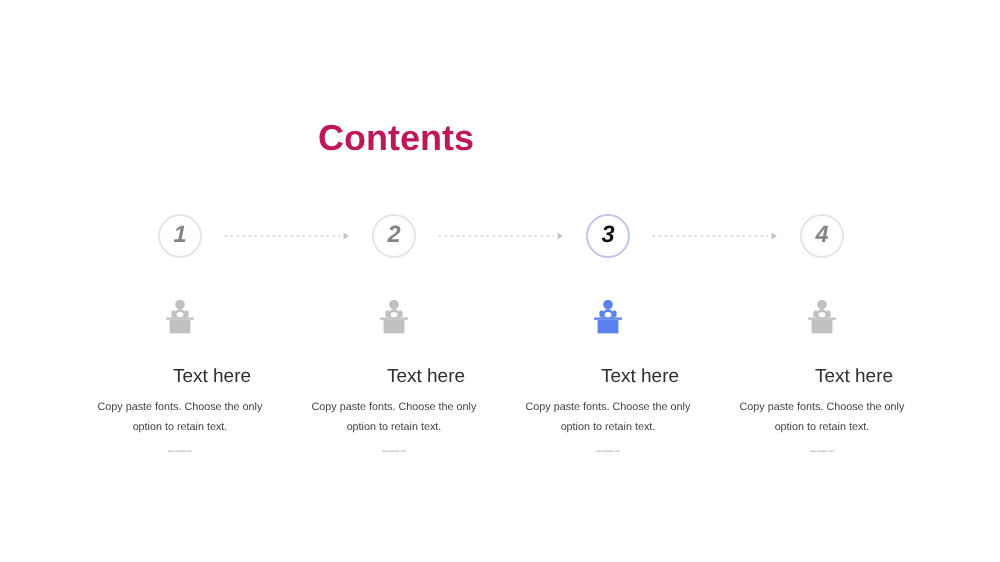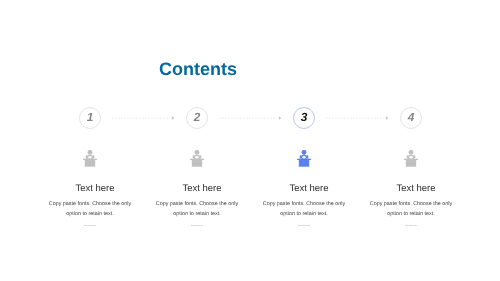--- a/index.html
+++ b/index.html
@@ -9,41 +9,41 @@
     font-family:"Liberation Sans", sans-serif;
     overflow:hidden;
     -webkit-font-smoothing:antialiased;
     text-rendering:geometricPrecision;
   }
   .slide { position:relative; width:500px; height:281px; background:#fff;
            transform:translateZ(0); will-change:transform; }
 
   .title {
     position:absolute; left:0; top:59px; width:396px; text-align:center;
-    font-size:18px; font-weight:bold; color:#0369a1;
+    font-size:18px; font-weight:bold; color:#be185d;
   }
 
   
   .steps { position:absolute; left:0; top:107px; width:500px; height:22px; }
   .circle {
     position:absolute; top:0; width:22px; height:22px; border-radius:50%;
     border:0.9px solid #e4e4e4; box-sizing:border-box;
     display:flex; align-items:center; justify-content:center;
     font-size:11.8px; font-style:italic; font-weight:bold; color:#848484;
     background:#fff; line-height:1; padding-bottom:1px;
   }
   .circle.active { border-color:#bfc7ea; color:#121212; }
   .conn { position:absolute; top:8px; height:6px; }
   .conn svg { display:block; }
 
   
   .col { position:absolute; top:140px; width:120px; text-align:center; }
   .icon { position:absolute; left:0; top:10px; width:120px; height:18px; }
   .icon svg { display:block; margin:0 auto; }
-  .h  { position:absolute; left:5px; top:42.6px; width:120px;
+  .h  { position:absolute; left:16px; top:42.6px; width:120px;
         font-size:9.5px; color:#2f2f2f; line-height:12px; }
   .p  { position:absolute; left:14px; top:59.3px; width:92px;
         font-size:5.4px; color:#3f3f3f; line-height:10.1px; }
   .tiny { position:absolute; left:0; top:84.7px; width:120px;
         font-size:1.47px; color:#8a8a8a; letter-spacing:0.03px; line-height:3px; }
 </style>
 </head>
 <body>
 
 <div class="slide">

